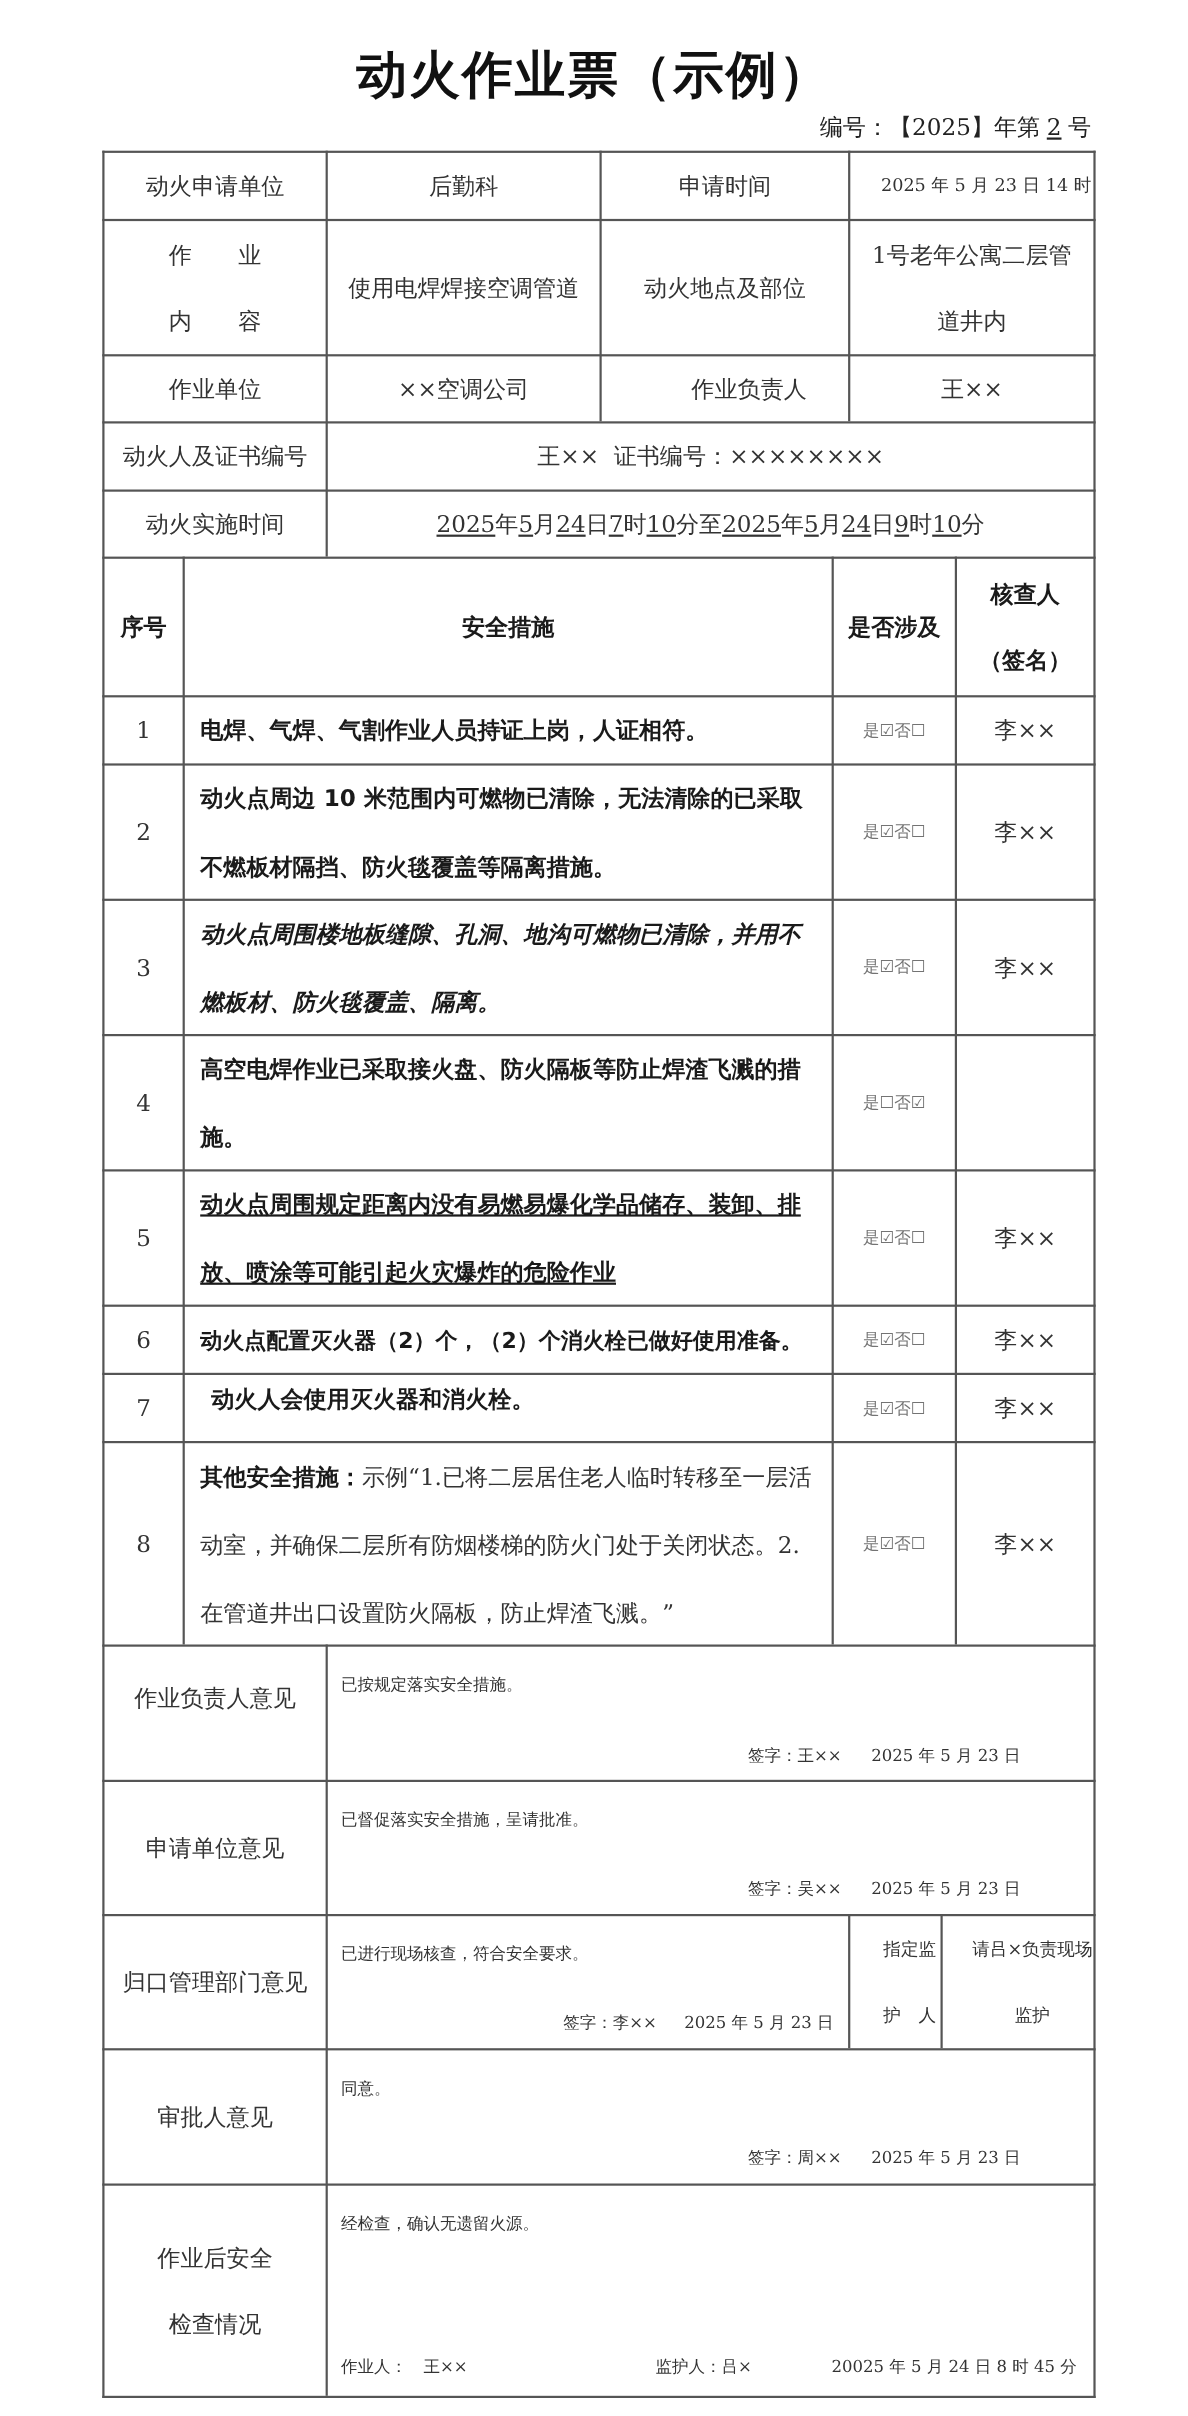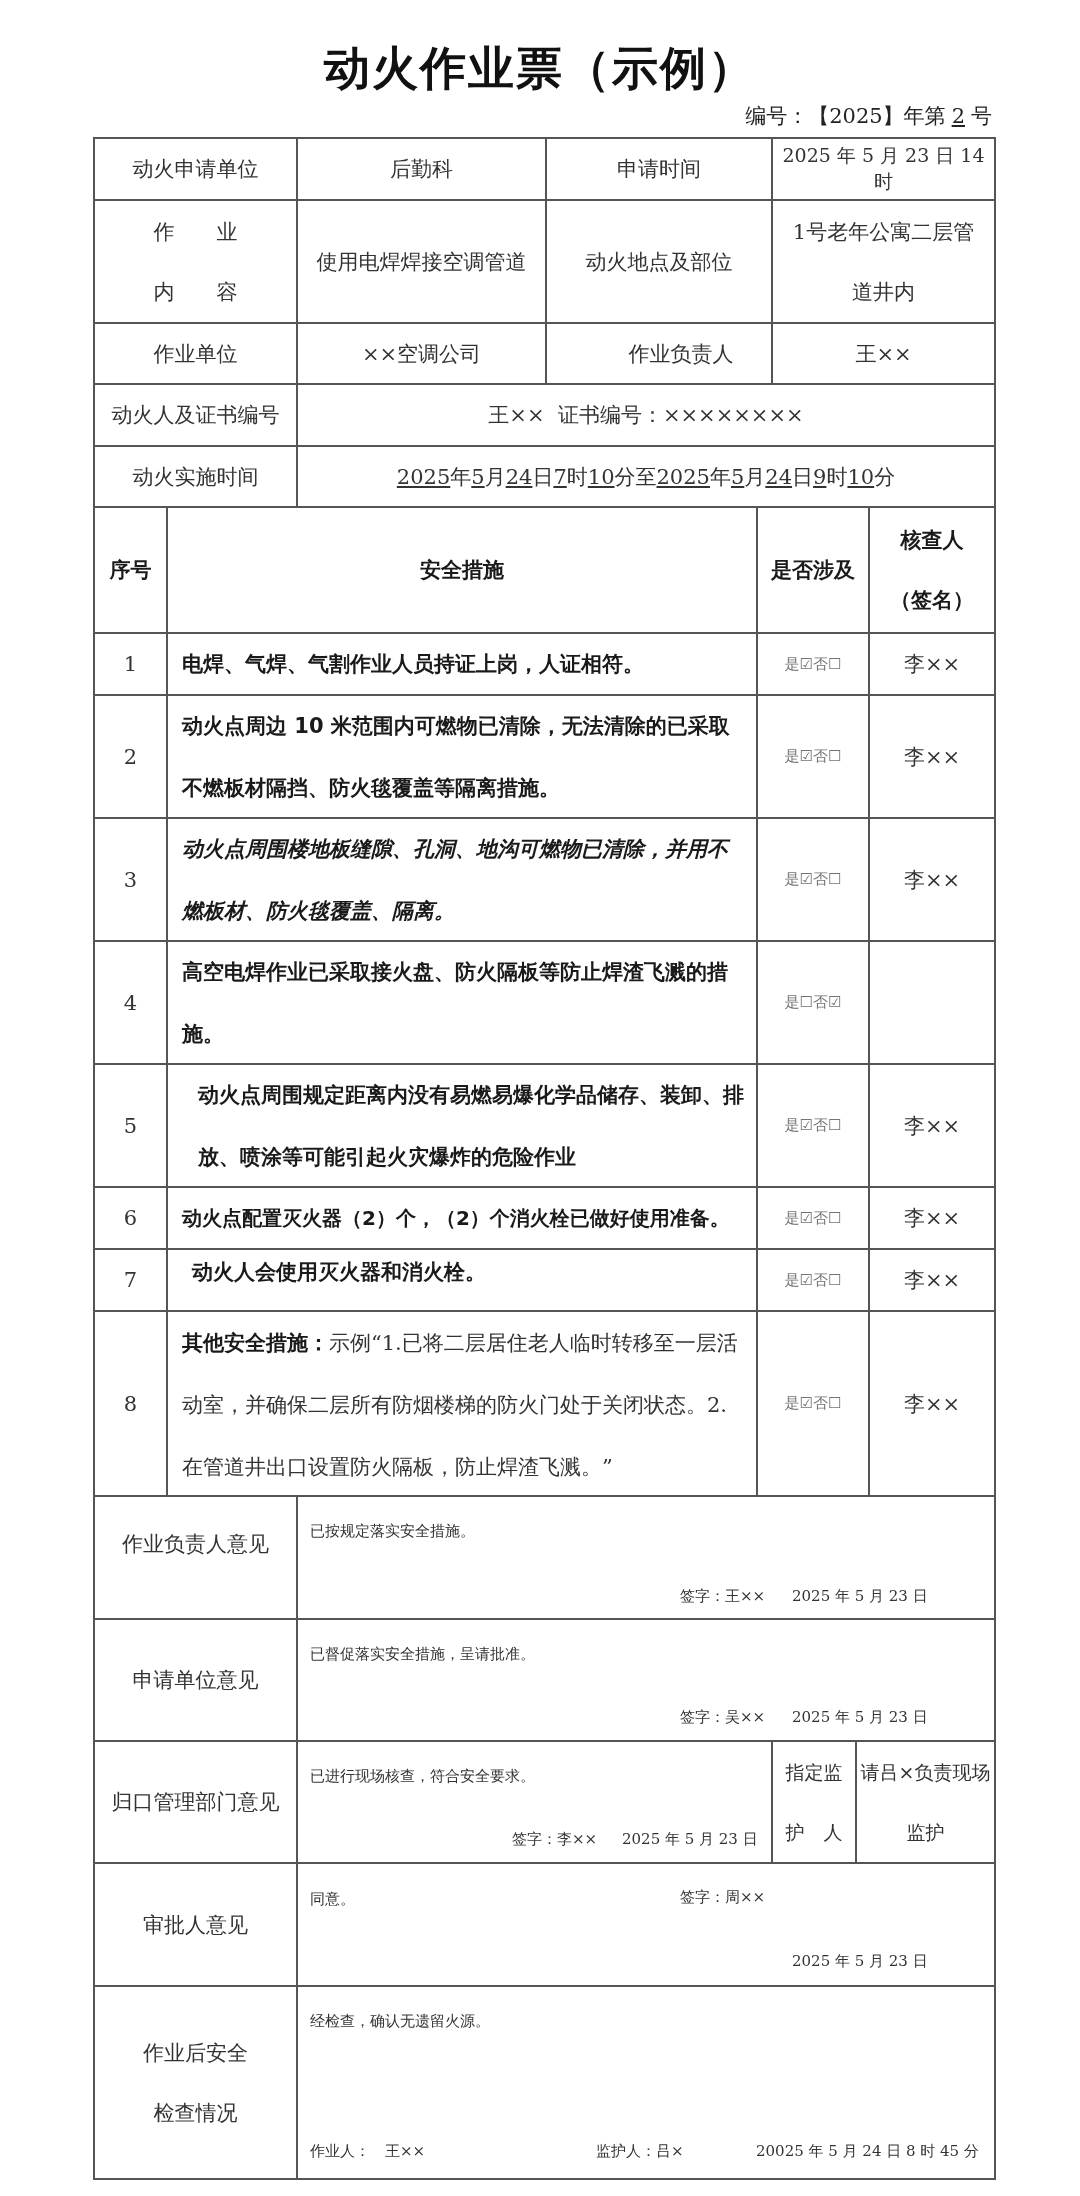--- a/index.html
+++ b/index.html
@@ -10,21 +10,21 @@
            font-family: "DejaVu Sans", "Liberation Sans", sans-serif; }
   .docno { position: absolute; right: 88px; top: 102px; font-size: 21px; color: #222; }
   .docno u { text-decoration: underline; padding: 0 6px; }
   .cell { position: absolute; box-sizing: border-box; display: flex; align-items: center;
           justify-content: center; text-align: center; font-size: 21px; color: #333; }
   .hl { position: absolute; height: 2px; background: #555; }
   .vl { position: absolute; width: 2px; background: #555; }
   .bold { font-family: "DejaVu Sans", "Liberation Sans", sans-serif; font-weight: bold; color: #1a1a1a; }
   .measure { justify-content: flex-start; text-align: left; padding: 0 12px 0 14px; line-height: 62px; font-size: 21px; }
   .chk { font-size: 15px; color: #737373; }
-  .small { font-size: 19px; color: #333; }
+  .small { font-size: 16px; color: #333; margin-left: 13px; }
   .opinion-text { position: absolute; font-size: 15px; color: #333; }
   .sign { position: absolute; font-size: 15px; color: #333; white-space: pre; }
   .u { text-decoration: underline; }
   .stack { flex-direction: column; line-height: 60px; }
 </style>
 </head>
 <body>
 
 <div class="title">动火作业票（示例）</div>
 <div class="docno"><span>编号：【2025】年第</span><u>2</u><span>号</span></div>
@@ -127,21 +127,21 @@
 <div class="cell bold measure" style="left:168px;width:588px;top:819px;height:121px;font-style:italic;">动火点周围楼地板缝隙、孔洞、地沟可燃物已清除，并用不燃板材、防火毯覆盖、隔离。</div>
 <div class="cell chk" style="left:758px;width:110px;top:819px;height:121px;">是☑否☐</div>
 <div class="cell" style="left:870px;width:124px;top:819px;height:121px;">李××</div>
 
 <div class="cell" style="left:95px;width:71px;top:942px;height:121px;">4</div>
 <div class="cell bold measure" style="left:168px;width:588px;top:942px;height:121px;">高空电焊作业已采取接火盘、防火隔板等防止焊渣飞溅的措施。</div>
 <div class="cell chk" style="left:758px;width:110px;top:942px;height:121px;">是☐否☑</div>
 <div class="cell" style="left:870px;width:124px;top:942px;height:121px;"></div>
 
 <div class="cell" style="left:95px;width:71px;top:1065px;height:121px;">5</div>
-<div class="cell bold measure" style="left:184px;width:596px;top:1065px;height:121px;">动火点周围规定距离内没有易燃易爆化学品储存、装卸、排放、喷涂等可能引起火灾爆炸的危险作业</div>
+<div class="cell bold measure" style="left:168px;width:596px;top:1065px;height:121px;text-decoration:underline;">动火点周围规定距离内没有易燃易爆化学品储存、装卸、排放、喷涂等可能引起火灾爆炸的危险作业</div>
 <div class="cell chk" style="left:758px;width:110px;top:1065px;height:121px;">是☑否☐</div>
 <div class="cell" style="left:870px;width:124px;top:1065px;height:121px;">李××</div>
 
 <div class="cell" style="left:95px;width:71px;top:1188px;height:60px;">6</div>
 <div class="cell bold measure" style="left:168px;width:588px;top:1188px;height:60px;font-size:20px;">动火点配置灭火器（2）个，（2）个消火栓已做好使用准备。</div>
 <div class="cell chk" style="left:758px;width:110px;top:1188px;height:60px;">是☑否☐</div>
 <div class="cell" style="left:870px;width:124px;top:1188px;height:60px;">李××</div>
 
 <div class="cell" style="left:95px;width:71px;top:1250px;height:60px;">7</div>
 <div class="cell bold measure" style="left:168px;width:588px;top:1250px;height:44px;padding-left:24px;">动火人会使用灭火器和消火栓。</div>
@@ -182,21 +182,21 @@
   <span>指定监</span>
   <span>护　人</span>
 </div>
 <div class="cell stack small" style="left:857px;width:137px;top:1742px;height:120px;">
   <span>请吕×负责现场</span>
   <span>监护</span>
 </div>
 
 <div class="cell" style="left:95px;width:201px;top:1864px;height:121px;">审批人意见</div>
 <div class="opinion-text" style="left:310px;top:1890px;">同意。</div>
-<div class="sign" style="left:680px;top:1888px;">签字：周××</div>
+<div class="sign" style="left:680px;top:1952px;">签字：周××</div>
 <div class="sign" style="left:792px;top:1952px;">2025 年 5 月 23 日</div>
 
 <div class="cell stack" style="left:95px;width:201px;top:1987px;height:191px;">
   <span>作业后安全</span>
   <span>检查情况</span>
 </div>
 <div class="opinion-text" style="left:310px;top:2012px;">经检查，确认无遗留火源。</div>
 <div class="sign" style="left:310px;top:2142px;">作业人：　王××</div>
 <div class="sign" style="left:596px;top:2142px;">监护人：吕×</div>
 <div class="sign" style="left:756px;top:2142px;">20025 年 5 月 24 日 8 时 45 分</div>

